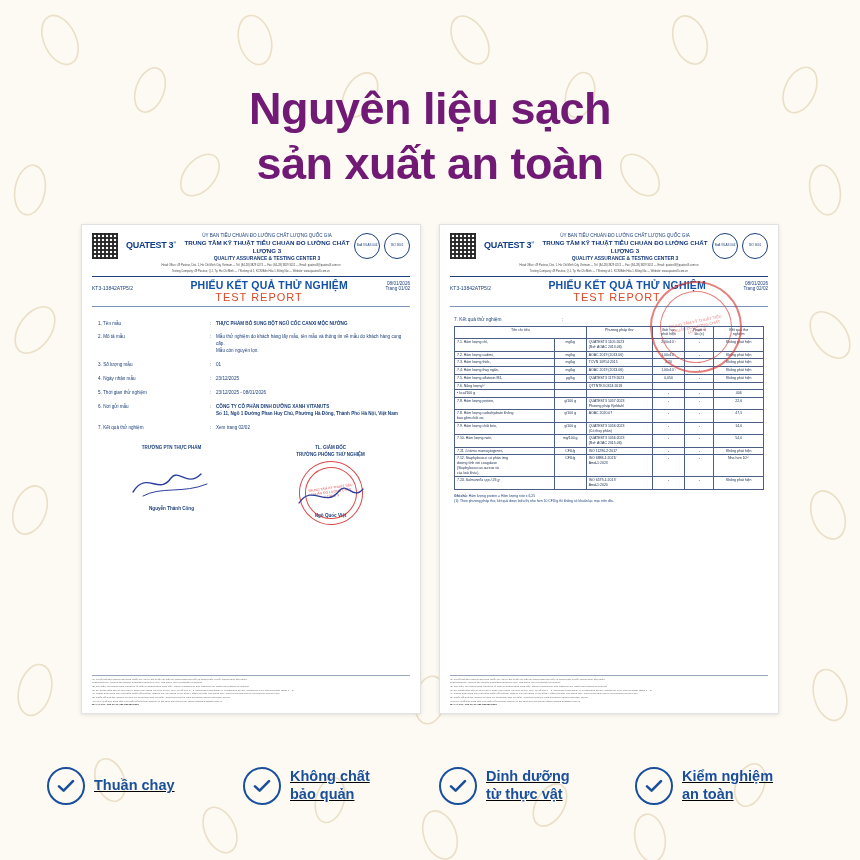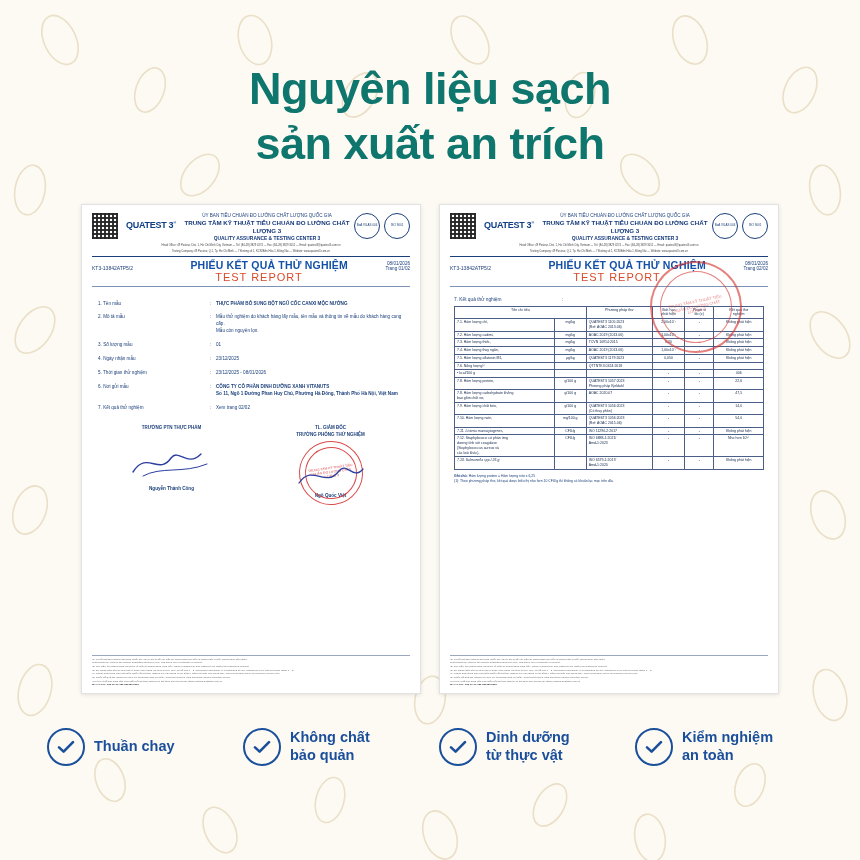--- a/index.html
+++ b/index.html
@@ -27,22 +27,22 @@
   }
   .page {
     position: relative;
     z-index: 2;
     width: 860px;
     height: 860px;
   }
   
   .headline {
     text-align: center;
-    padding-top: 62px;
-    color: #0f766e;
+    padding-top: 82px;
+    color: #701a75;
     font-weight: bold;
     line-height: 1.22;
     letter-spacing: -0.5px;
   }
   .headline .l1 {
     display: block;
     font-size: 45px;
   }
   .headline .l2 {
     display: block;
@@ -260,21 +260,22 @@
   }
   .stamp2 .inner2 {
     width: 64px;height:64px;border-radius:50%;border:1px solid #d6352f;
     display:flex;align-items:center;justify-content:center;padding:3px;
   }
   
   .features {
     display: flex;
     justify-content: center;
     gap: 18px;
-    margin-top: 34px;
+    margin-top: 53px;
+    text-decoration: underline;
   }
   .feature {
     display: flex;
     align-items: center;
     gap: 9px;
     width: 178px;
   }
   .check-circle {
     width: 34px;
     height: 34px;
@@ -333,21 +334,21 @@
       <ellipse cx="640" cy="175" rx="15" ry="24" transform="rotate(-40 640 175)"></ellipse>
       <ellipse cx="430" cy="700" rx="15" ry="24" transform="rotate(10 430 700)"></ellipse>
     </g>
   </svg>
 </div>
 
 <div class="page">
 
   <div class="headline">
     <span class="l1">Nguyên liệu sạch</span>
-    <span class="l2">sản xuất an trích</span>
+    <span class="l2">sản xuất an toàn</span>
   </div>
 
   <div class="certs">
 
     <div class="cert">
       <div class="cert-topbar">
         <div class="qr"></div>
         <div class="quatest-logo">
           <span>QUATEST 3</span><sup>®</sup>
         </div>

